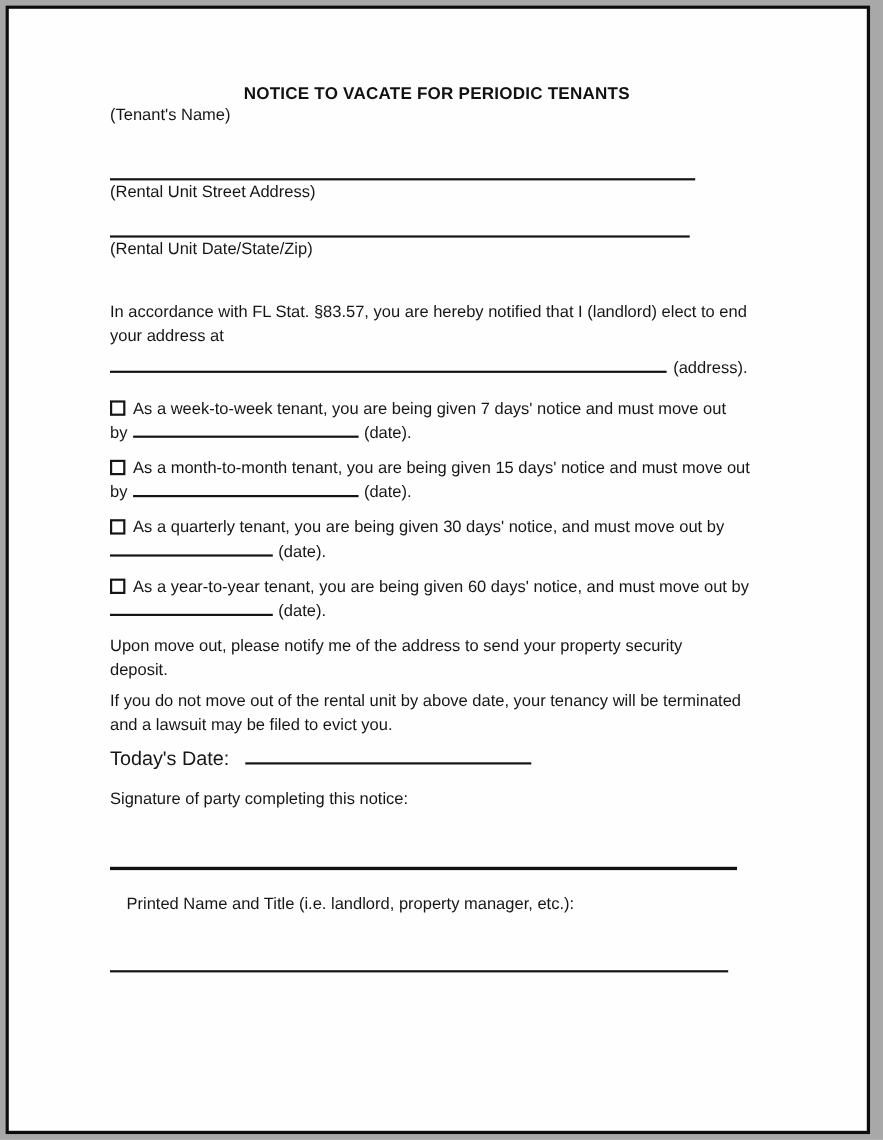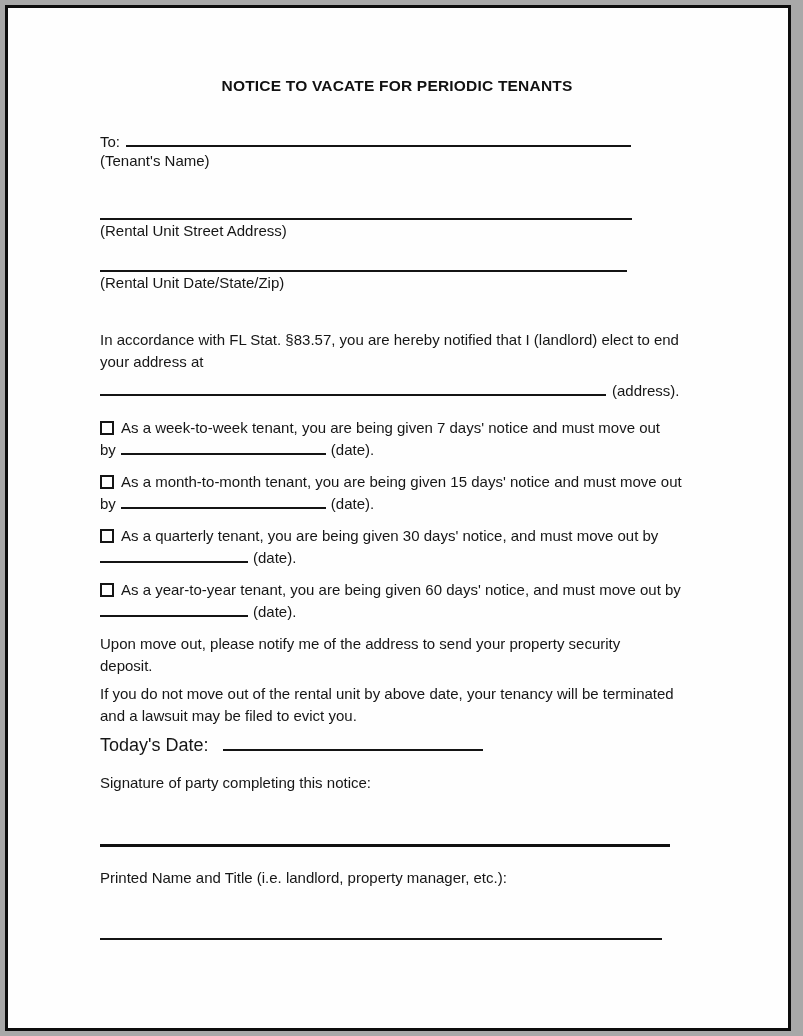--- a/index.html
+++ b/index.html
@@ -71,37 +71,34 @@
   .p-deposit { margin-top: 10px; }
   .p-warning { margin-top: 6px; }
   .today-row { margin-top: 9px; font-size: 18px; line-height: 18px; }
   .today-row .uline { width: 260px; margin-left: 14px; }
   .signature-label { margin-top: 18px; }
   .signature-line {
     margin-top: 50px;
     width: 570px;
     border-bottom: 3px solid #111;
   }
-  .printed-label { margin-top: 20px; }
+  .printed-label { margin-top: 20px; margin-left: 15px; }
   .printed-line {
     margin-top: 49px;
     width: 562px;
   }
 </style>
 </head>
 <body>
 
 <div class="page">
   <div class="content">
 
     <h1 class="form-title">NOTICE TO VACATE FOR PERIODIC TENANTS</h1>
 
-    <div class="row to-row">
-      <span>To:</span><span class="uline"></span>
-    </div>
     <div class="caption">(Tenant's Name)</div>
 
     <div class="block-line street-line"></div>
     <div class="caption">(Rental Unit Street Address)</div>
 
     <div class="block-line city-line"></div>
     <div class="caption">(Rental Unit Date/State/Zip)</div>
 
     <div class="para intro">
       <div>In accordance with FL Stat. §83.57, you are hereby notified that I (landlord) elect to end</div>

